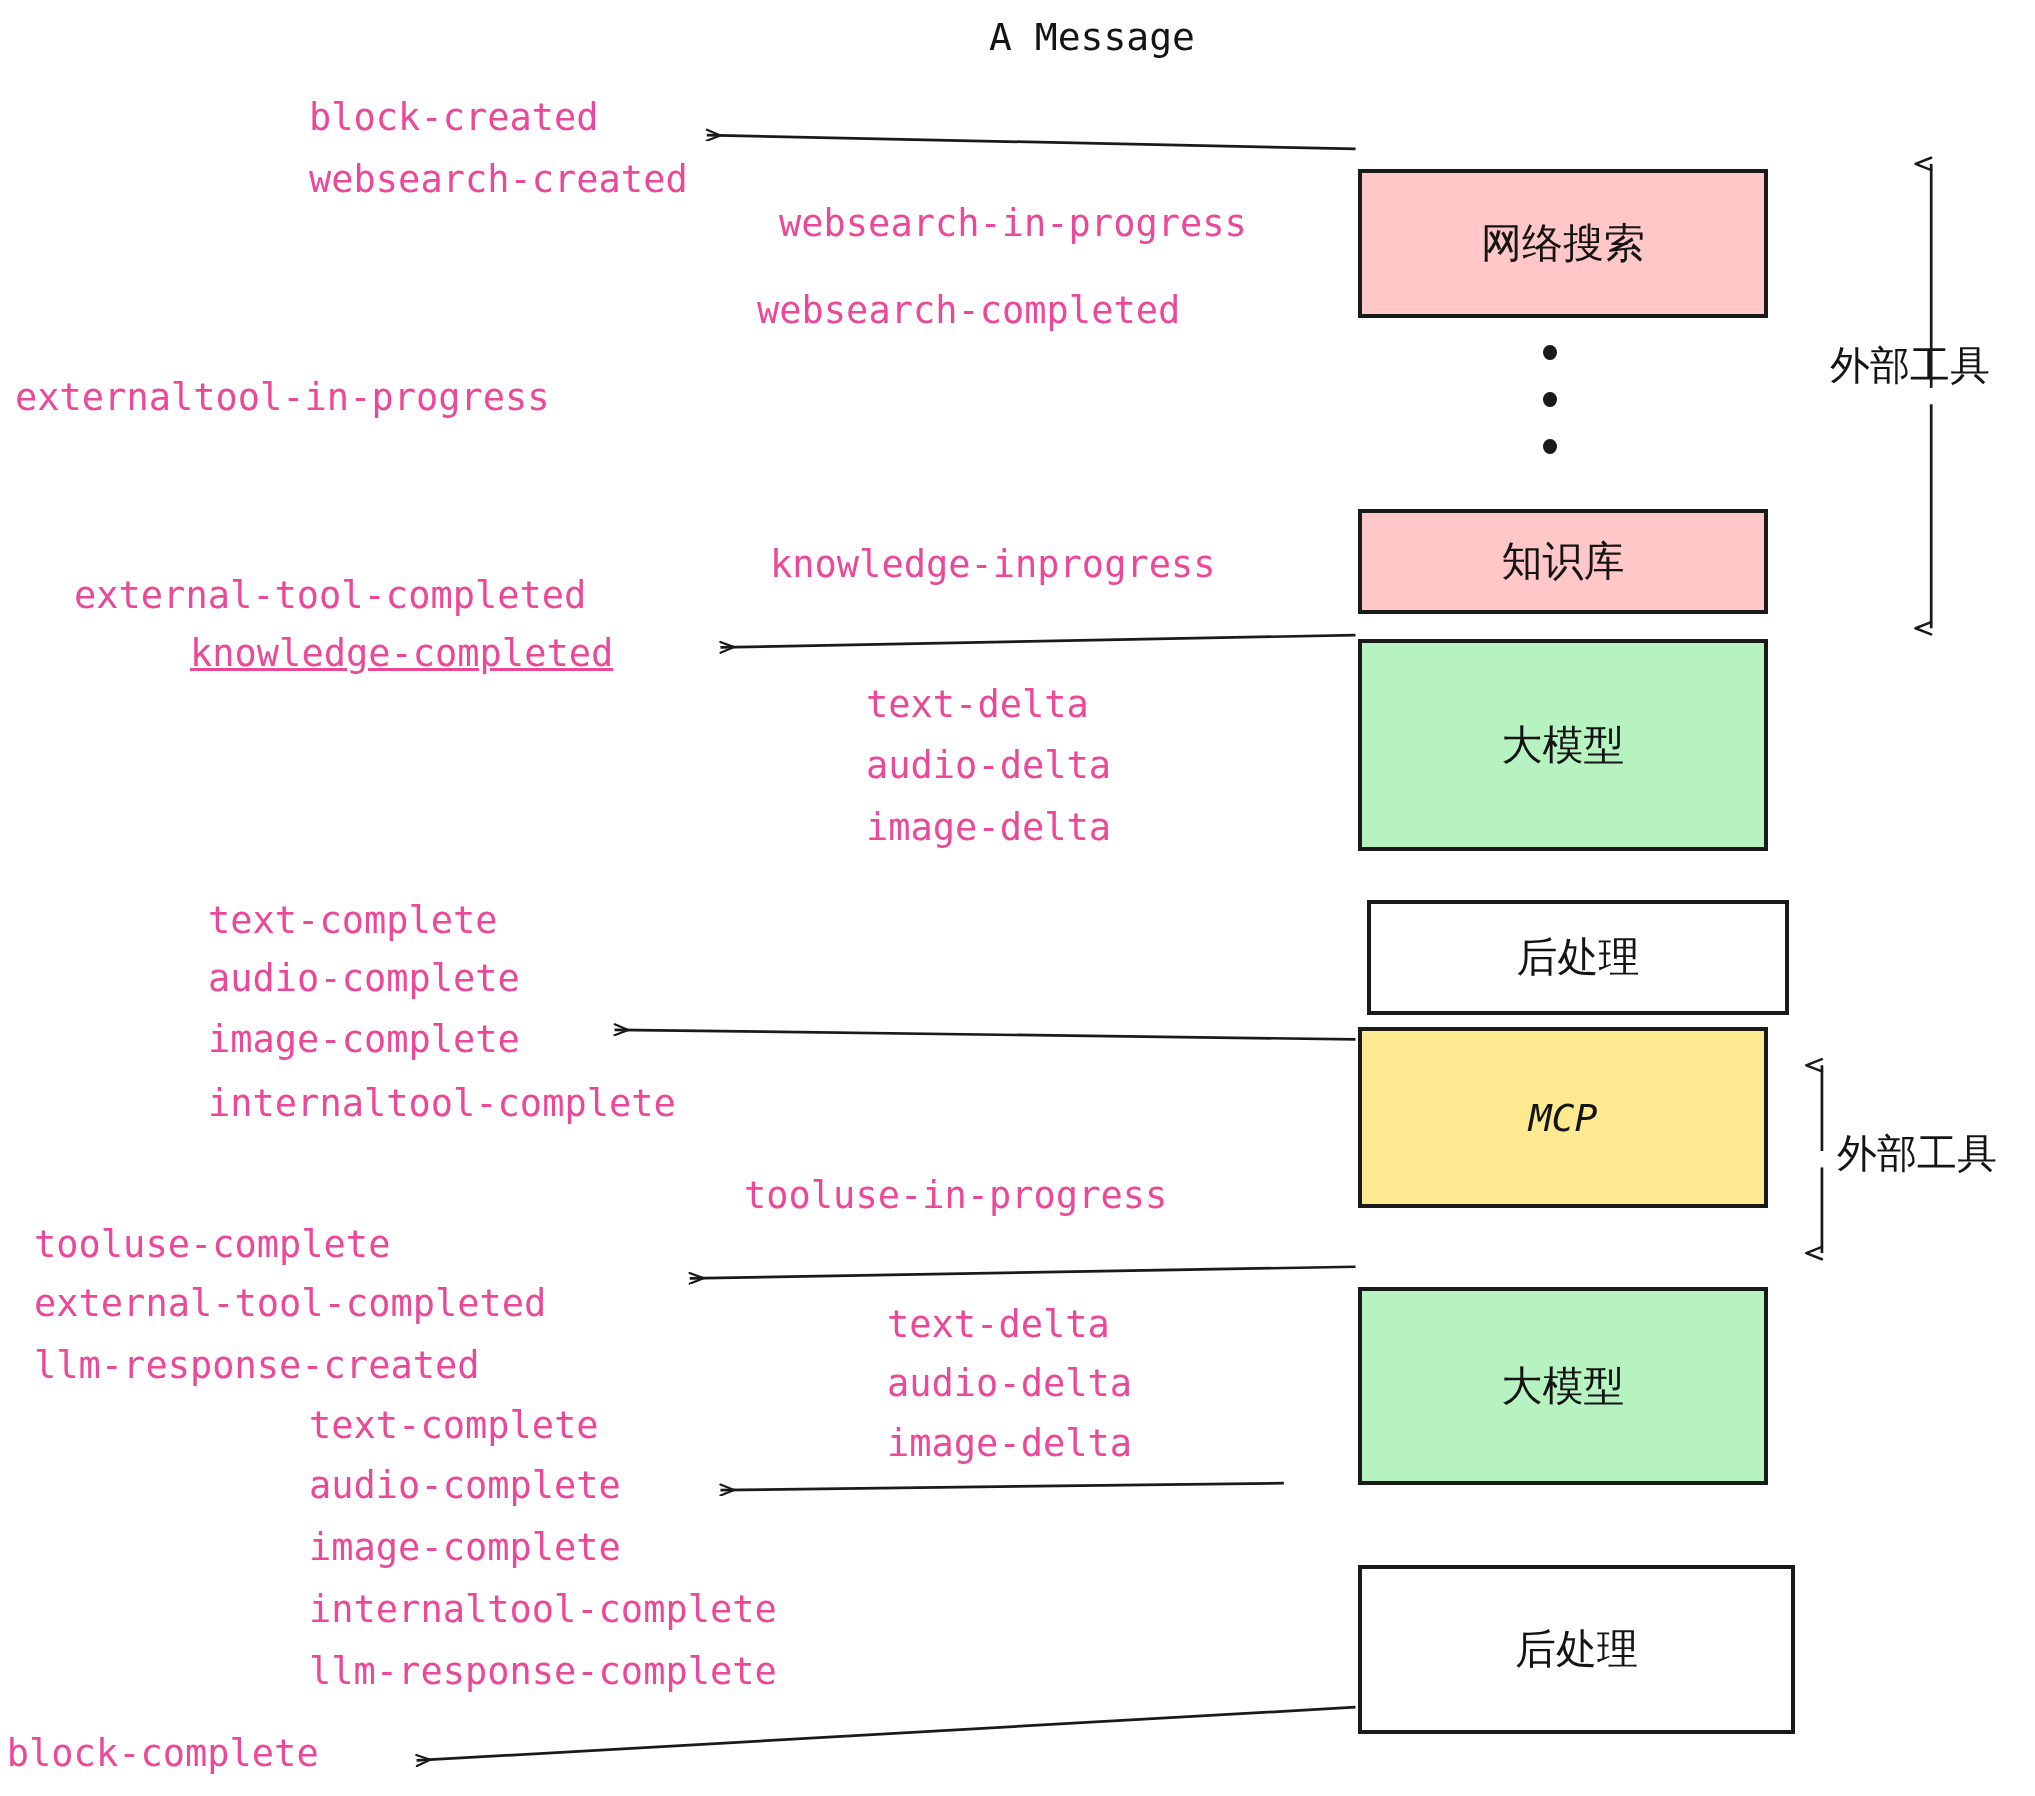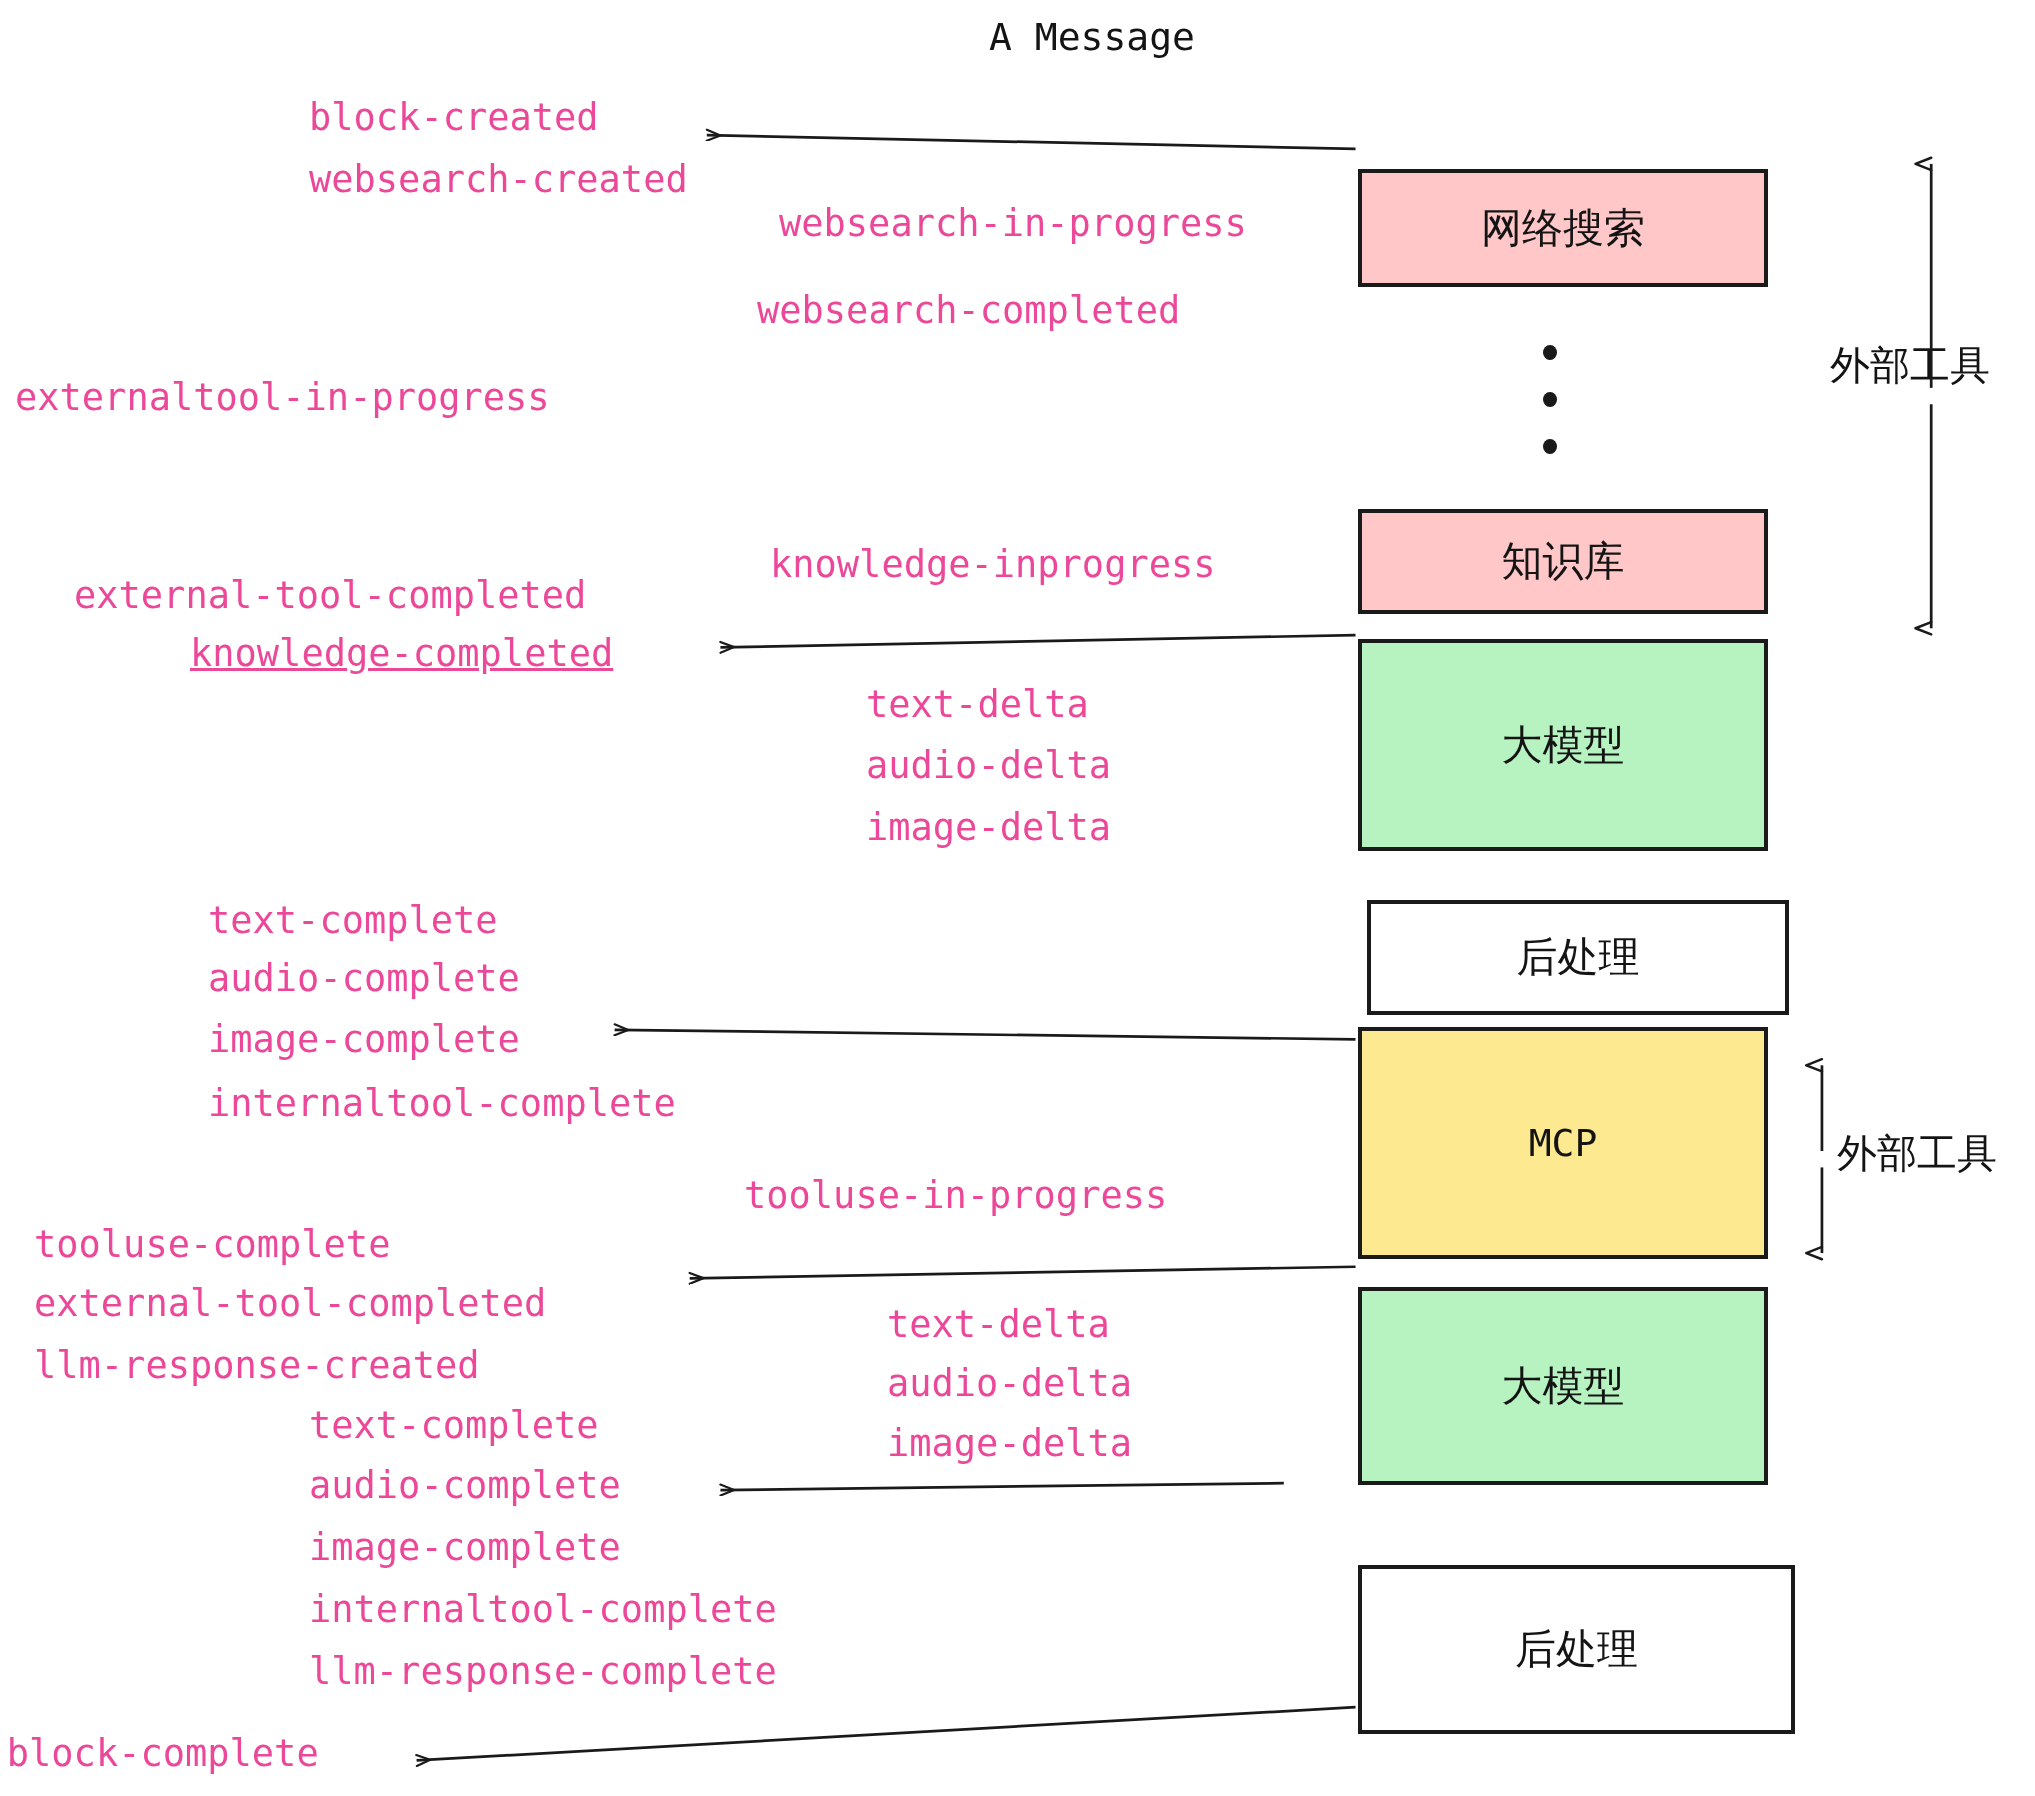--- a/index.html
+++ b/index.html
@@ -71,33 +71,33 @@
   }
 </style>
 </head>
 <body>
 
 <div id="stage">
 
   <div class="title" id="title-el" style="left:989px;top:15px;">A Message</div>
 
   <div id="boxes-layer">
-      <div class="box" style="left: 1358px; top: 169px; width: 410px; height: 118px; background: rgb(255, 199, 199);">
+      <div class="box" style="left: 1358px; top: 169px; width: 410px; height: 149px; background: rgb(255, 199, 199);">
         <span>网络搜索</span>
       </div>
       <div class="box" style="left: 1358px; top: 509px; width: 410px; height: 105px; background: rgb(255, 199, 199);">
         <span>知识库</span>
       </div>
       <div class="box" style="left: 1358px; top: 639px; width: 410px; height: 212px; background: rgb(183, 242, 193);">
         <span>大模型</span>
       </div>
       <div class="box" style="left: 1367px; top: 900px; width: 422px; height: 115px; background: rgb(255, 255, 255);">
         <span>后处理</span>
       </div>
-      <div class="box mcp" style="left: 1358px; top: 1027px; width: 410px; height: 232px; background: rgb(253, 233, 143);">
+      <div class="box mcp" style="left: 1358px; top: 1027px; width: 410px; height: 181px; background: rgb(253, 233, 143); font-style: italic;">
         <span>MCP</span>
       </div>
       <div class="box" style="left: 1358px; top: 1287px; width: 410px; height: 198px; background: rgb(183, 242, 193);">
         <span>大模型</span>
       </div>
       <div class="box" style="left: 1358px; top: 1565px; width: 437px; height: 169px; background: rgb(255, 255, 255);">
         <span>后处理</span>
       </div>
     </div>
 

